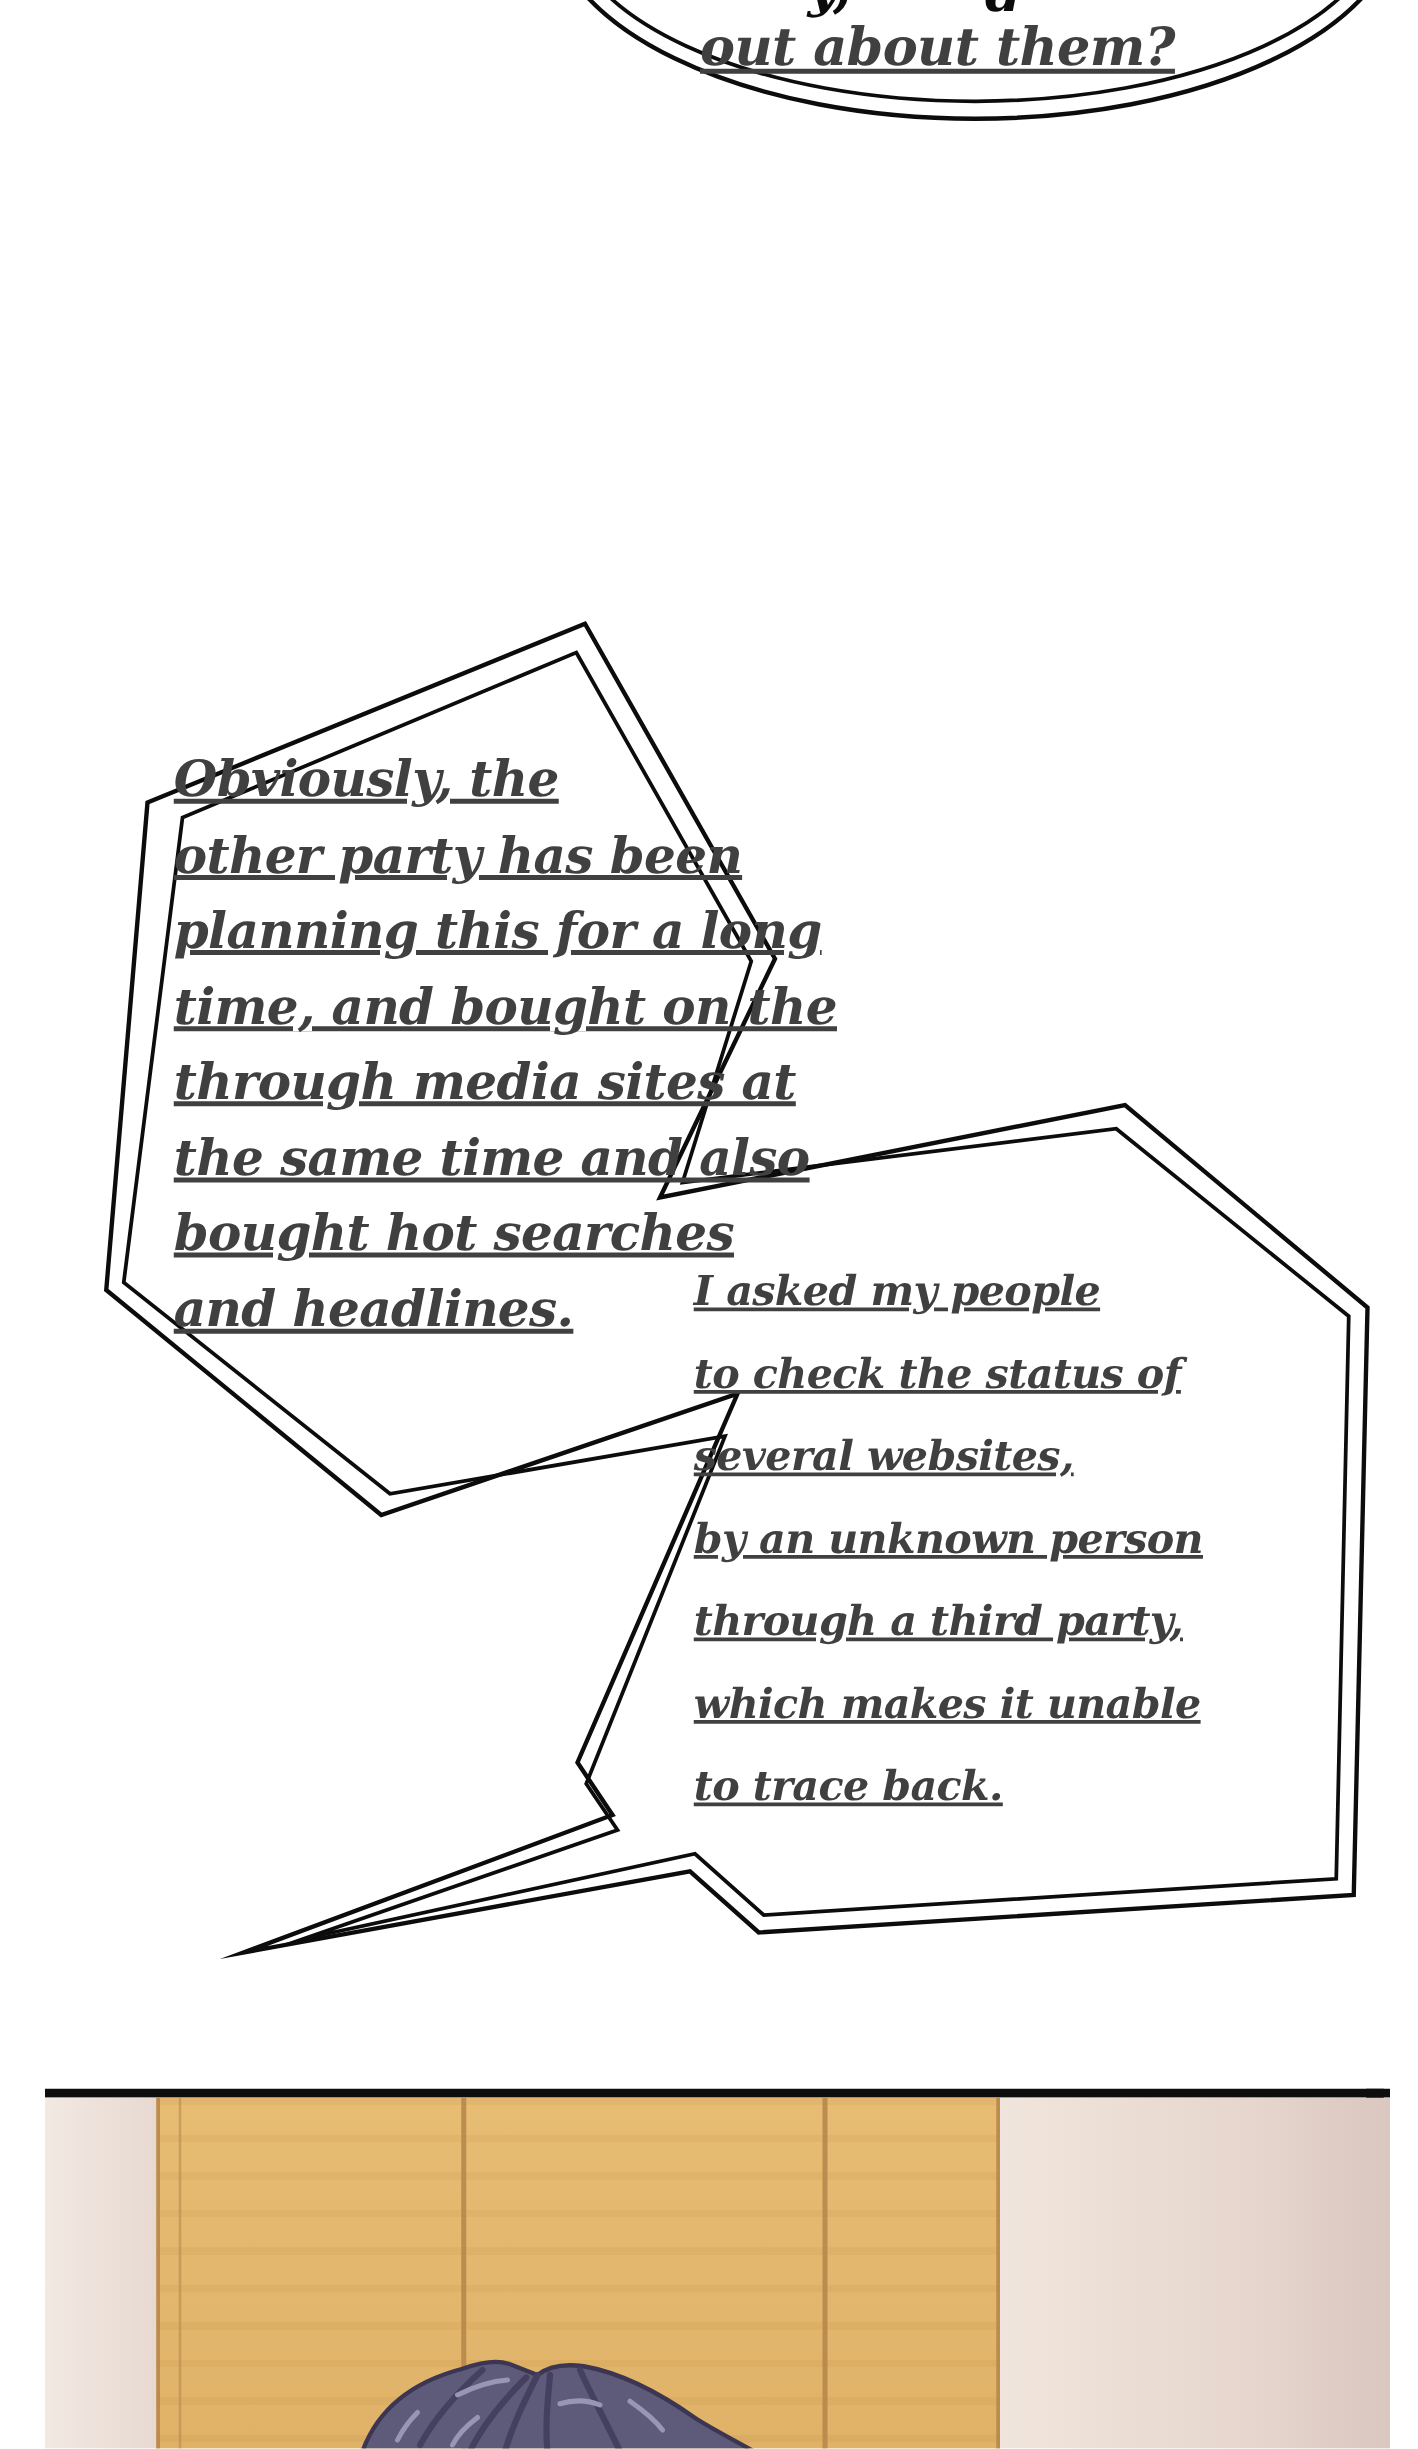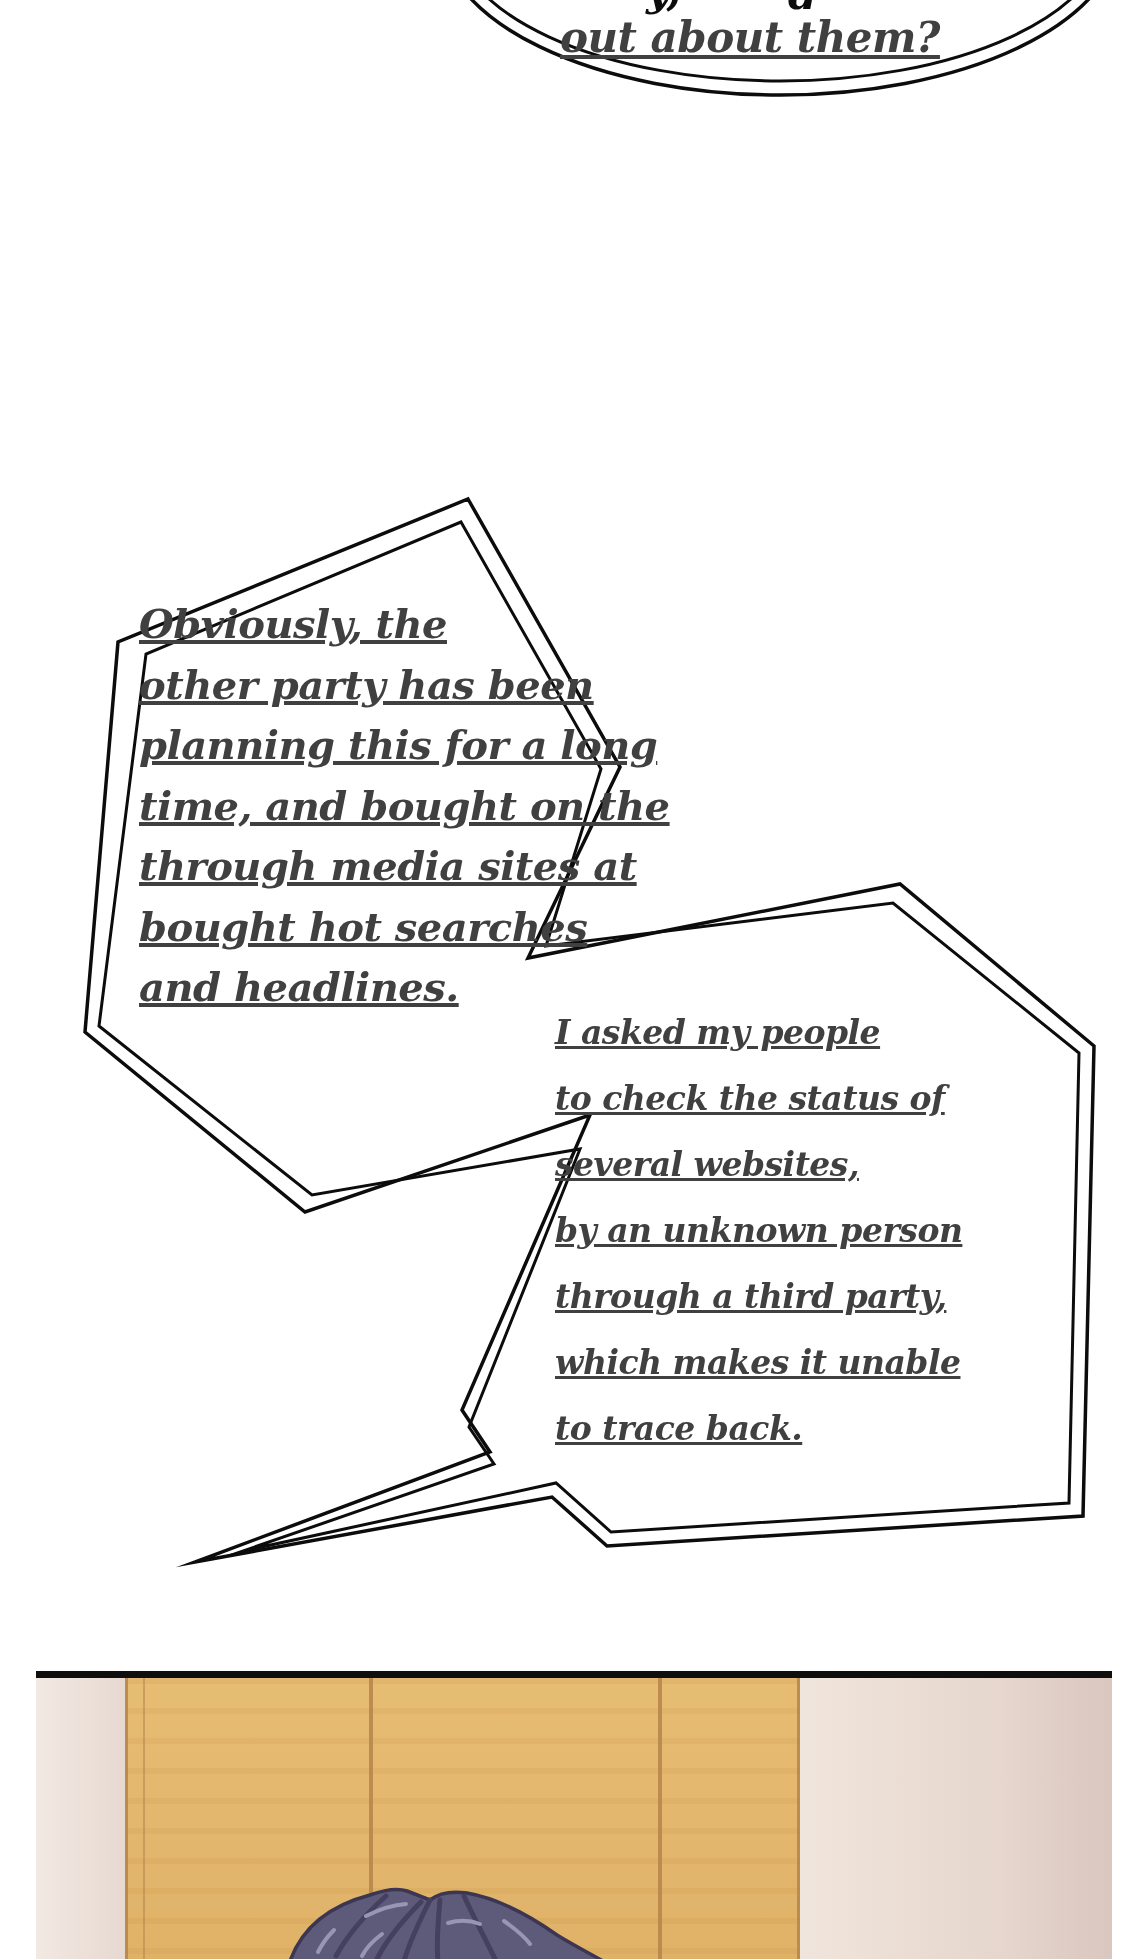--- a/index.html
+++ b/index.html
@@ -65,20 +65,21 @@
   <div class="btext top-bubble-text">
     <div>out about them?</div>
   </div>
 
   <div class="btext left-bubble-text">
     <div>Obviously, the</div>
     <div>other party has been</div>
     <div>planning this for a long</div>
     <div>time, and bought on the</div>
     <div>through media sites at</div>
+    <div>the same time and also</div>
     <div>bought hot searches</div>
     <div>and headlines.</div>
   </div>
 
   <div class="btext right-bubble-text">
     <div>I asked my people</div>
     <div>to check the status of</div>
     <div>several websites,</div>
     <div>by an unknown person</div>
     <div>through a third party,</div>

